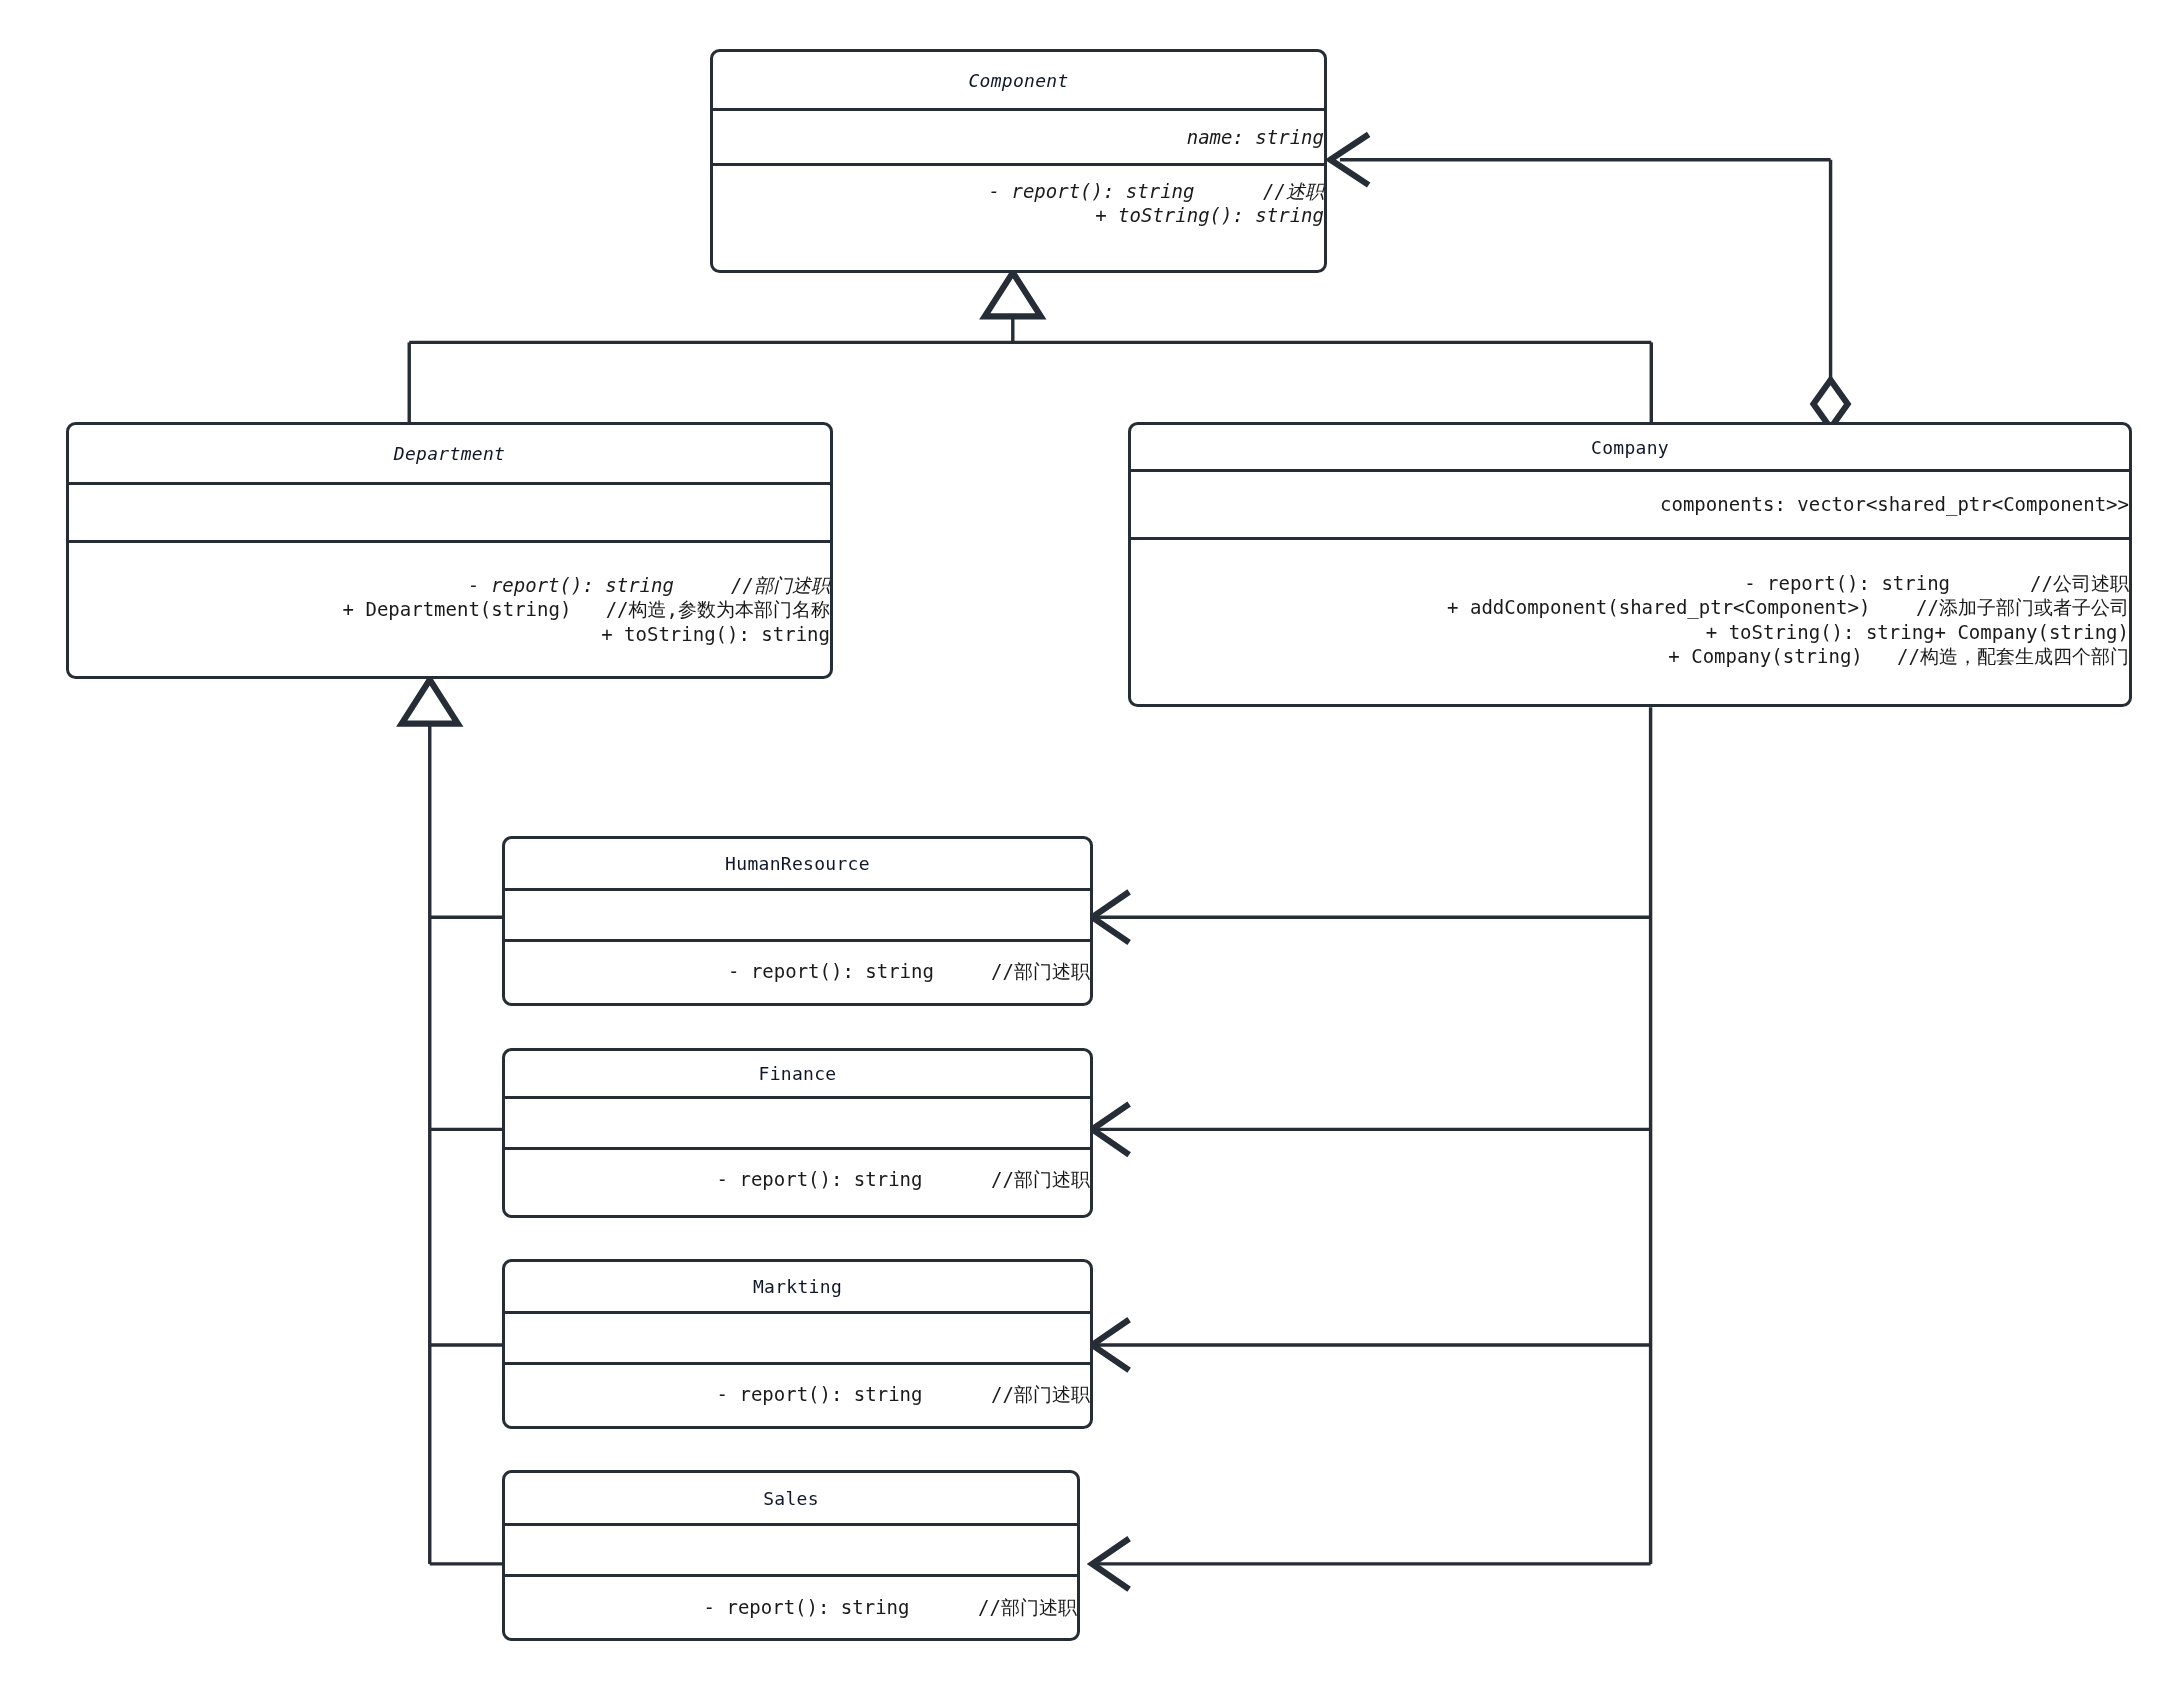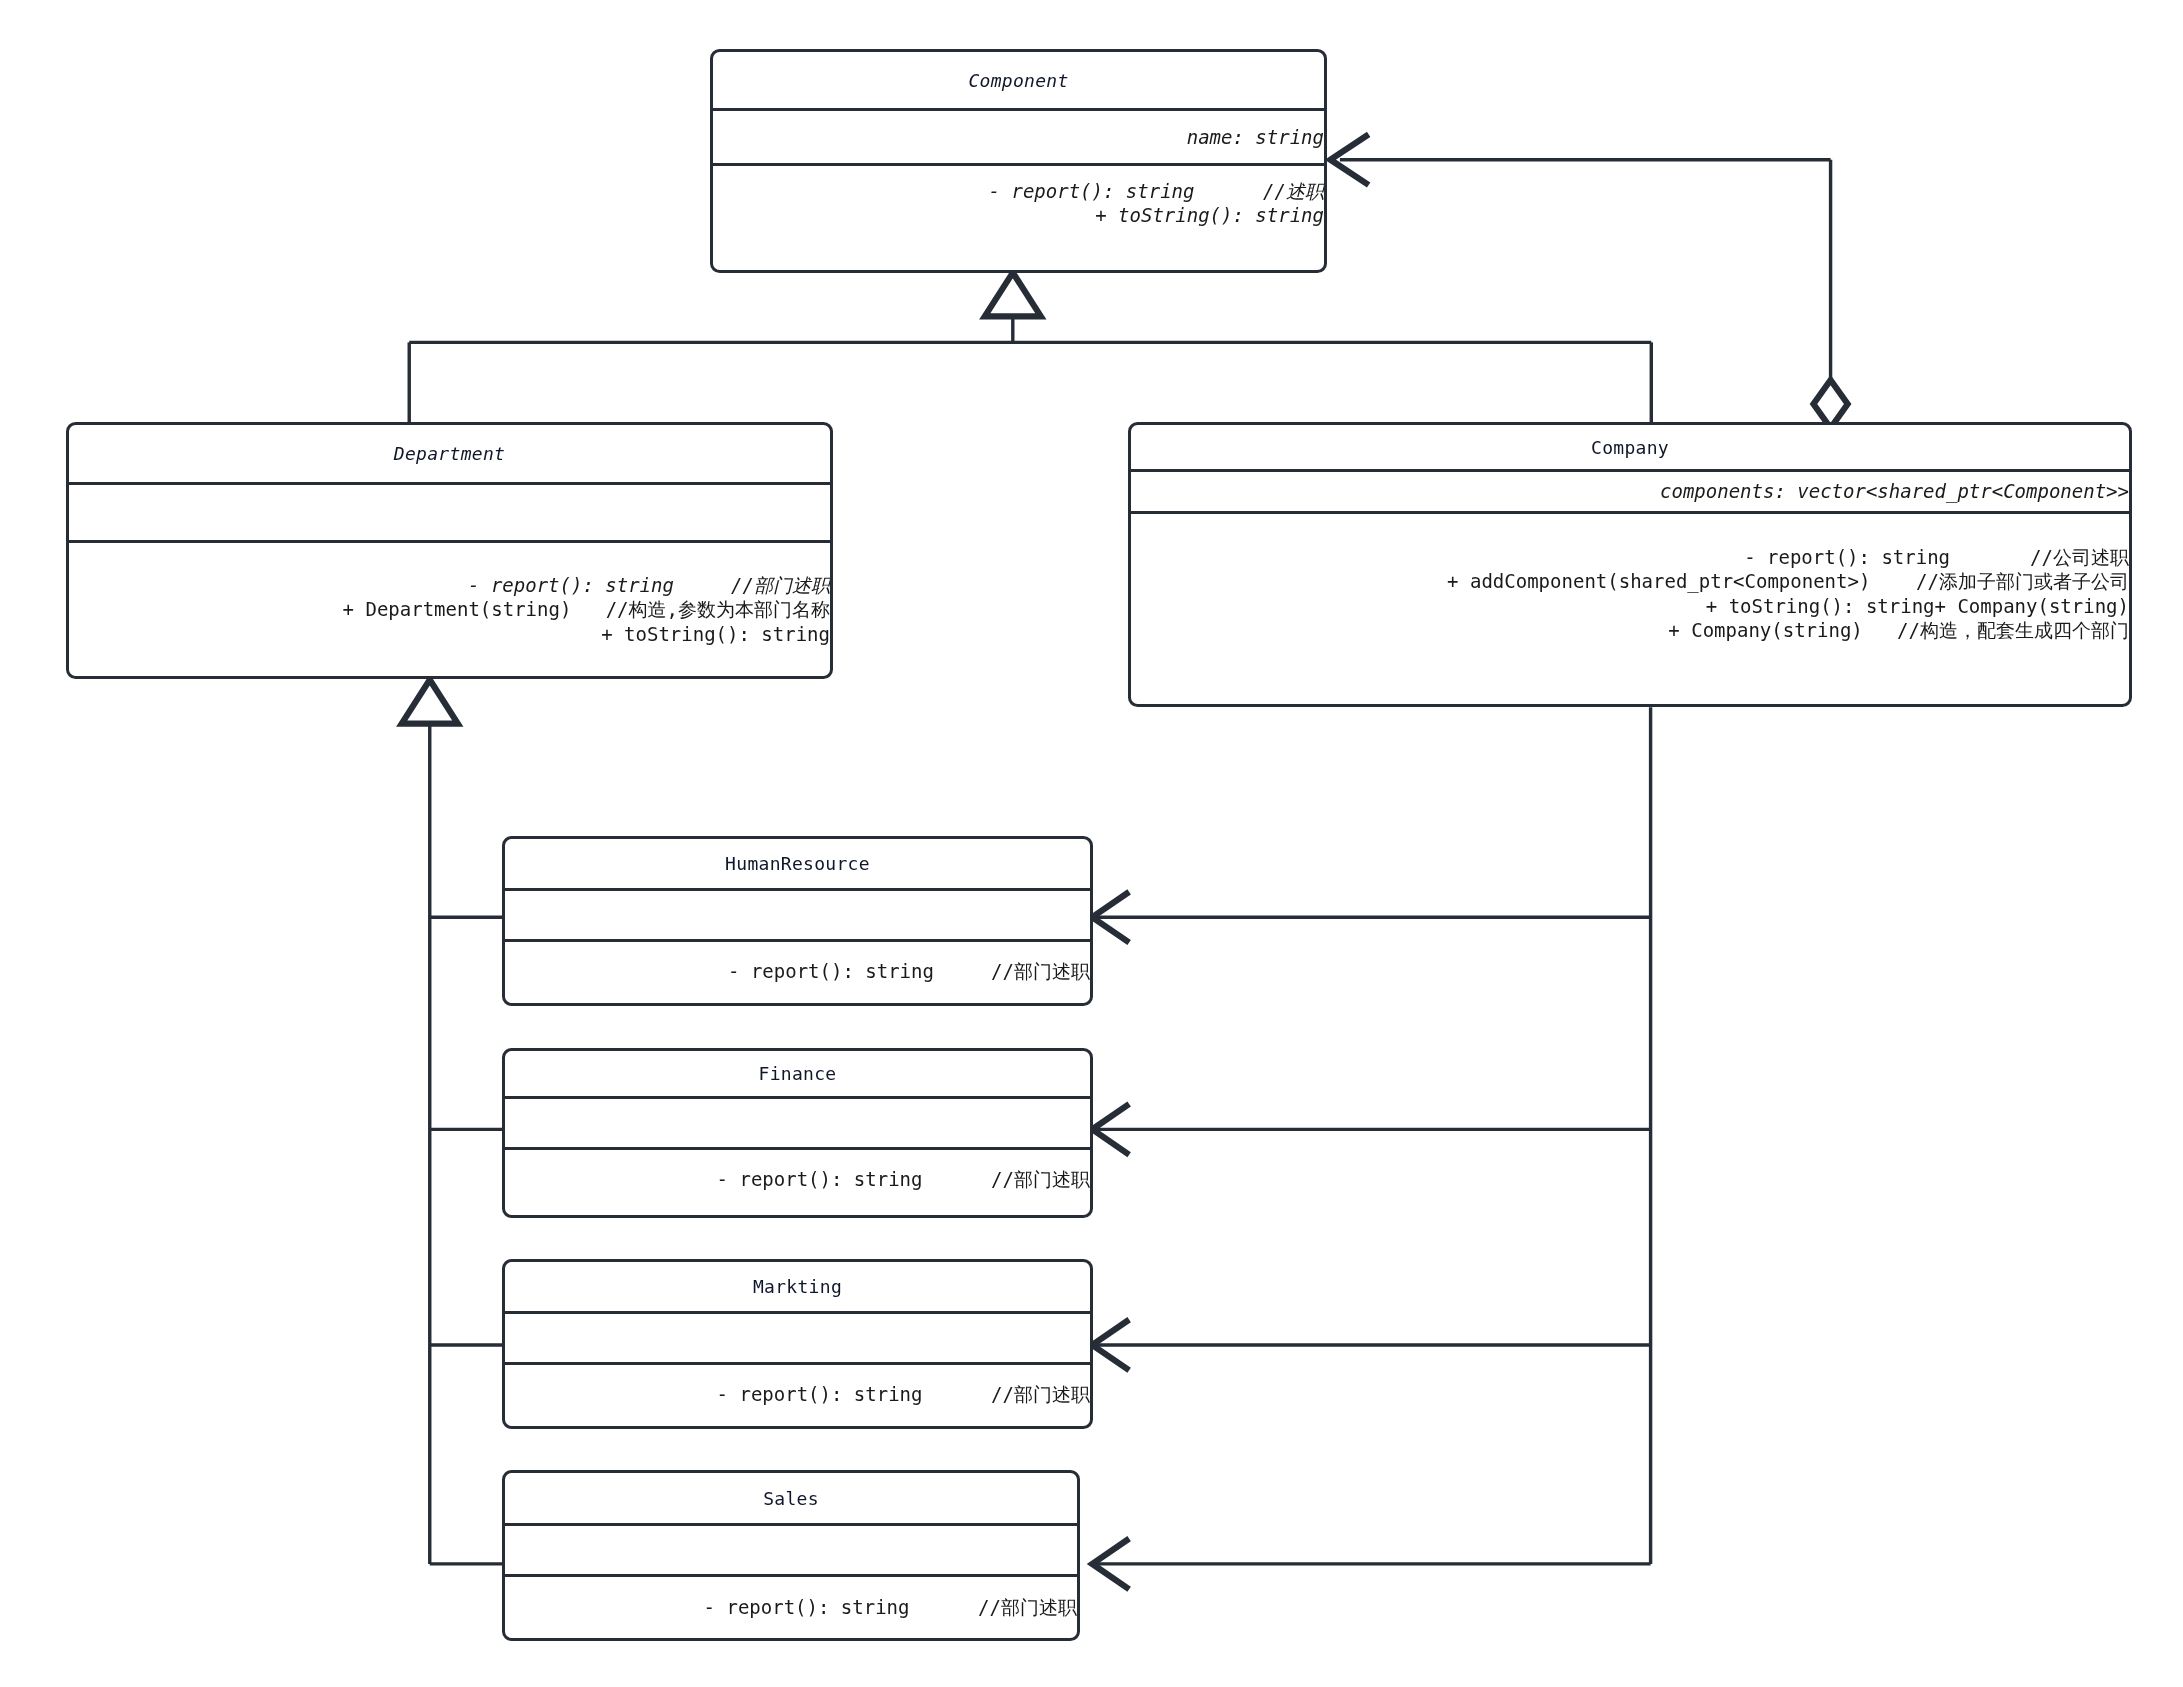--- a/index.html
+++ b/index.html
@@ -137,21 +137,21 @@
     <div class="compartment sep attr-area" style="height:58px;"></div>
     <div class="compartment sep op-area" style="height:136px;">
       <div class="member abstract">- report(): string     //部门述职</div>
       <div class="member">+ Department(string)   //构造,参数为本部门名称</div>
       <div class="member">+ toString(): string</div>
     </div>
   </div>
 
   <div class="uml-box" style="left:1128px; top:422px; width:1004px; height:285px;">
     <div class="compartment cls-title" style="height:44px;">Company</div>
-    <div class="compartment sep attr-area" style="height:42px;font-style:italic;">
+    <div class="compartment sep attr-area" style="height:68px;">
       <div class="member">components: vector&lt;shared_ptr&lt;Component&gt;&gt;</div>
     </div>
     <div class="compartment sep op-area" style="height:162px;">
       <div class="member">- report(): string       //公司述职</div>
       <div class="member">+ addComponent(shared_ptr&lt;Component&gt;)    //添加子部门或者子公司</div>
       <div class="member">+ toString(): string+ Company(string)</div>
       <div class="member">+ Company(string)   //构造，配套生成四个部门</div>
     </div>
   </div>
 

